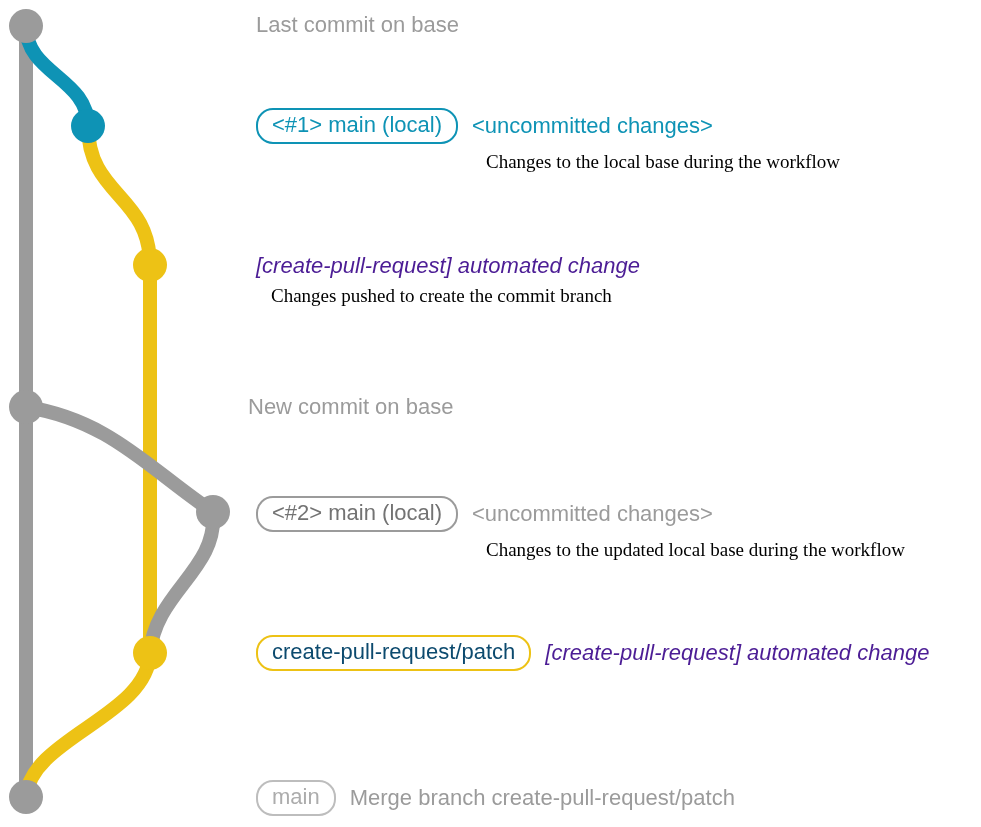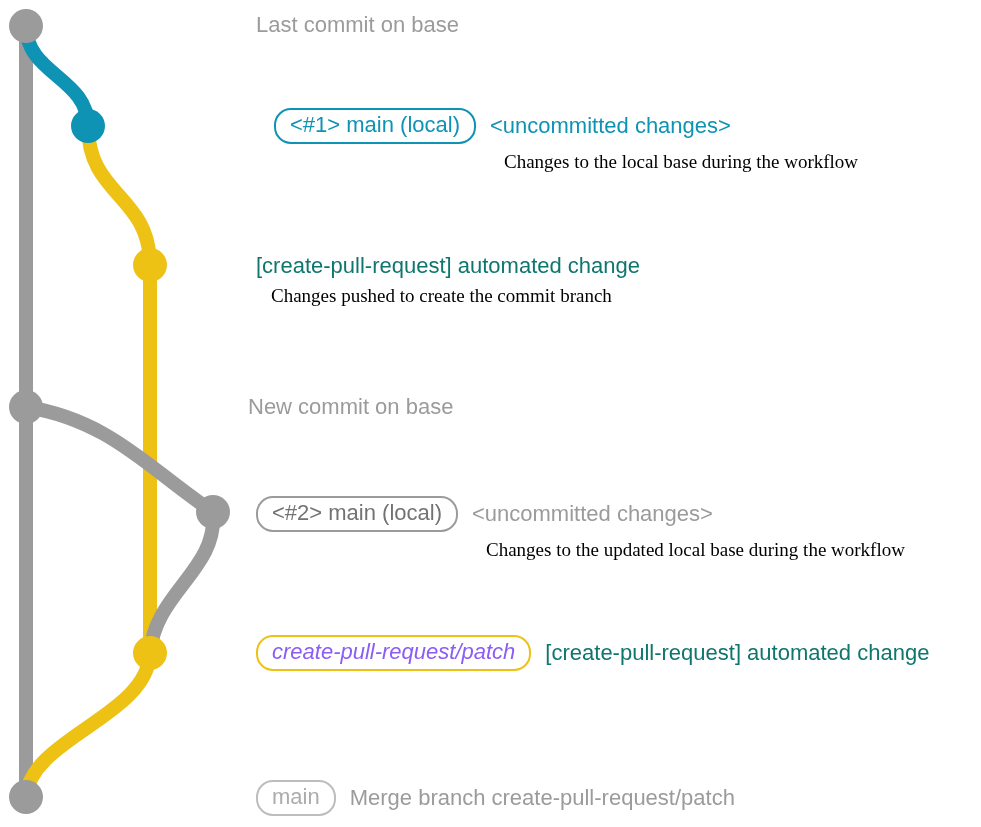--- a/index.html
+++ b/index.html
@@ -50,31 +50,31 @@
     border: 2px solid #999999;
     border-radius: 17px;
     padding: 4px 14px 6px 14px;
     font-size: 22px;
     line-height: 22px;
     color: #999999;
     background: #ffffff;
     box-sizing: border-box;
   }
   .pill.blue   { border-color: #0e93b5; color: #0e93b5; }
-  .pill.yellow { border-color: #edc215; color: #8b5cf6; font-style: italic; }
+  .pill.yellow { border-color: #edc215; color: #0c4a6e; }
   .pill.gray   { border-color: #9b9b9b; color: #737373; text-align: center; }
   .pill.lightgray { border-color: #bdbdbd; color: #acacac; border-width: 2px; }
 
   .subject {
     font-size: 22px;
     line-height: 24px;
     white-space: nowrap;
   }
   .subject.blue   { color: #0e93b5; }
-  .subject.yellow { color: #0f766e; }
+  .subject.yellow { color: #4c1d95; font-style: italic; }
   .subject.gray   { color: #9b9b9b; }
 
   .subject-gap { margin-left: 14px; }
 
   .note {
     font-family: "Liberation Serif", serif;
     font-size: 19px;
     line-height: 21px;
     color: #000000;
     white-space: nowrap;
@@ -117,21 +117,21 @@
 </svg>
 
 <div class="annotations">
 
   <div class="row" style="left:256px; top:13px;">
     <div class="row-head">
       <span class="bare-label">Last commit on base</span>
     </div>
   </div>
 
-  <div class="row" style="left:274px; top:108px;">
+  <div class="row" style="left:256px; top:108px;">
     <div class="row-head">
       <span class="pill blue">&lt;#1&gt; main (local)</span>
       <span class="subject blue subject-gap">&lt;uncommitted changes&gt;</span>
     </div>
     <div class="note" style="margin-left:230px;">Changes to the local base during the workflow</div>
   </div>
 
   <div class="row" style="left:256px; top:254px;">
     <div class="row-head">
       <span class="subject yellow">[create-pull-request] automated change</span>

